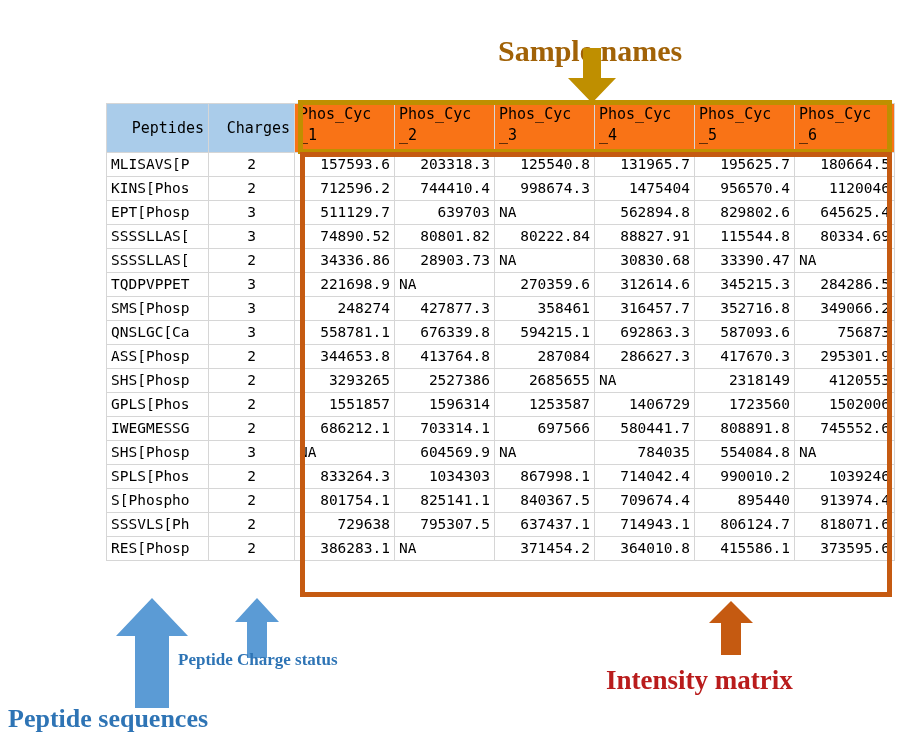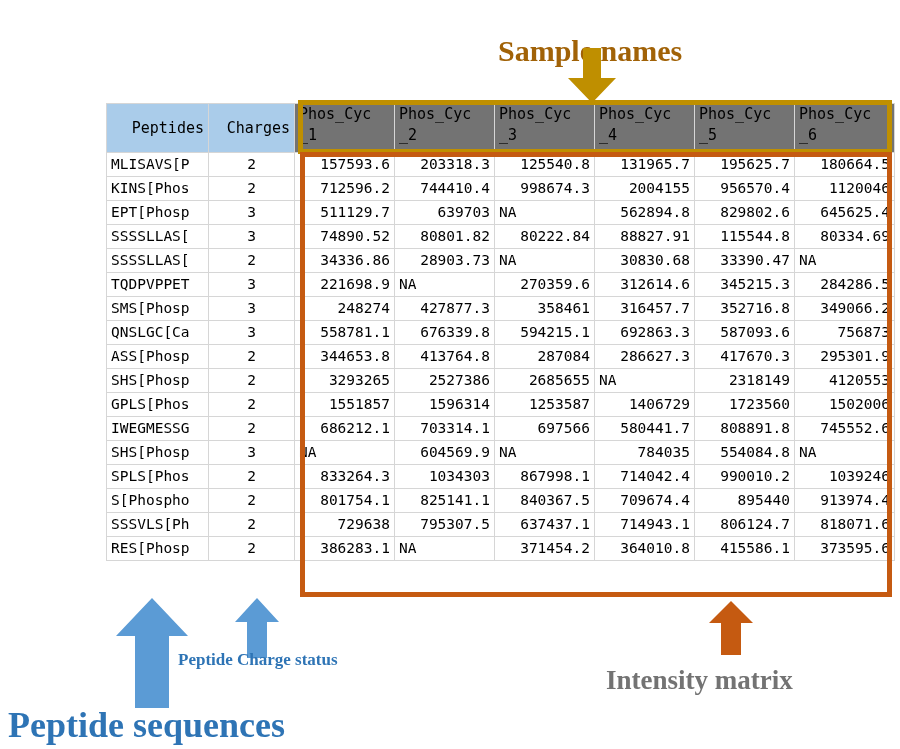--- a/index.html
+++ b/index.html
@@ -31,29 +31,29 @@
   }
   #label-peptide-charge {
     left: 178px;
     top: 650px;
     font-size: 17px;
     color: #2e74b5;
   }
   #label-peptide-sequences {
     left: 8px;
     top: 704px;
-    font-size: 36px;
+    font-size: 26px;
     color: #2e74b5;
     text-align: right;
   }
   #label-intensity-matrix {
     left: 606px;
     top: 665px;
     font-size: 27px;
-    color: #737373;
+    color: #b91c1c;
   }
 
   
   .arrow {
     position: absolute;
   }
   .arrow svg { display: block; }
 
   #arrow-sample-names { left: 566px; top: 48px; }
   #arrow-intensity-matrix { left: 707px; top: 601px; }
@@ -86,21 +86,21 @@
   .hdr-label {
     background: #aaccea;
     text-align: right;
     vertical-align: middle;
     height: 48px !important;
     line-height: 48px !important;
     font-size: 15px;
     margin-top: 35px;
   }
   .hdr-sample {
-    background: #737373;
+    background: #f97316;
     text-align: left;
     vertical-align: top;
     height: 48px !important;
     line-height: 21px !important;
     white-space: pre-line !important;
     padding-top: 3px;
     font-size: 15px;
   }
   
   .c-pep  { text-align: left; }
@@ -185,21 +185,21 @@
         <td class="c-val">131965.7</td>
         <td class="c-val">195625.7</td>
         <td class="c-val">180664.5</td>
       </tr>
       <tr>
         <td class="c-pep">KINS[Phos</td>
         <td class="c-chg">2</td>
         <td class="c-val">712596.2</td>
         <td class="c-val">744410.4</td>
         <td class="c-val">998674.3</td>
-        <td class="c-val">2004155</td>
+        <td class="c-val">1475404</td>
         <td class="c-val">956570.4</td>
         <td class="c-val">1120046</td>
       </tr>
       <tr>
         <td class="c-pep">EPT[Phosp</td>
         <td class="c-chg">3</td>
         <td class="c-val">511129.7</td>
         <td class="c-val">639703</td>
         <td class="c-val na">NA</td>
         <td class="c-val">562894.8</td>

